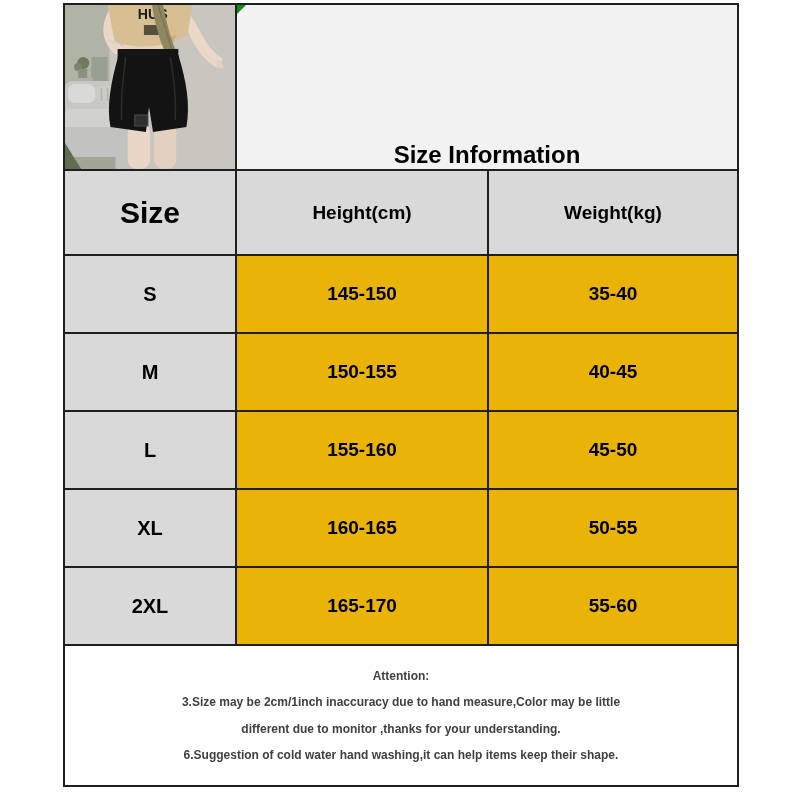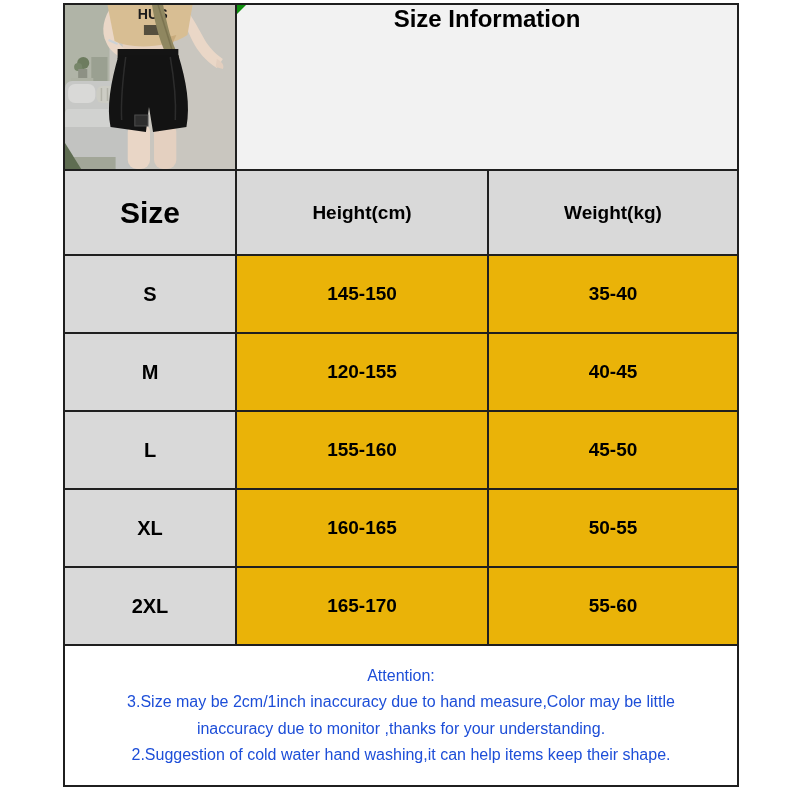--- a/index.html
+++ b/index.html
@@ -43,21 +43,21 @@
   }
   td.photo-cell svg { display: block; width: 100%; height: 164px; }
   td.title-cell {
     background: #f2f2f2;
   }
   .title-inner {
     position: relative;
     width: 100%;
     height: 164px;
     display: flex;
-    align-items: flex-start;
+    align-items: flex-end;
     justify-content: center;
   }
   .title-text {
     font-size: 24px;
     font-weight: bold;
     letter-spacing: 0px;
   }
   .corner-flag {
     position: absolute;
     top: 0;
@@ -88,24 +88,25 @@
 
   
   td.note-cell {
     background: #ffffff;
     height: 139px;
     text-align: left;
     vertical-align: top;
     padding: 1px 4px;
   }
   .note-line {
-    font-size: 16px;
+    font-size: 12px;
     line-height: 26.5px;
-    color: #1d4ed8;
+    color: #404040;
     white-space: nowrap;
+    font-weight: bold;
   }
 </style>
 </head>
 <body>
 
 <div class="canvas">
   <table class="size-sheet">
     <colgroup>
         <col class="c1">
         <col class="c2">
@@ -183,21 +184,21 @@
       <td class="col-head">Weight(kg)</td>
     </tr>
 
     <tr class="data-row">
       <td class="row-label">S</td>
       <td class="row-value">145-150</td>
       <td class="row-value">35-40</td>
     </tr>
     <tr class="data-row">
       <td class="row-label">M</td>
-      <td class="row-value">120-155</td>
+      <td class="row-value">150-155</td>
       <td class="row-value">40-45</td>
     </tr>
     <tr class="data-row">
       <td class="row-label">L</td>
       <td class="row-value">155-160</td>
       <td class="row-value">45-50</td>
     </tr>
     <tr class="data-row">
       <td class="row-label">XL</td>
       <td class="row-value">160-165</td>
@@ -206,19 +207,19 @@
     <tr class="data-row">
       <td class="row-label">2XL</td>
       <td class="row-value">165-170</td>
       <td class="row-value">55-60</td>
     </tr>
 
     <tr>
       <td class="note-cell" colspan="3">
         <div class="note-line">Attention:</div>
         <div class="note-line">3.Size may be 2cm/1inch inaccuracy due to hand measure,Color may be little</div>
-        <div class="note-line">inaccuracy due to monitor ,thanks for your understanding.</div>
-        <div class="note-line">2.Suggestion of cold water hand washing,it can help items keep their shape.</div>
+        <div class="note-line">different due to monitor ,thanks for your understanding.</div>
+        <div class="note-line">6.Suggestion of cold water hand washing,it can help items keep their shape.</div>
       </td>
     </tr>
   </tbody>
     </table>
 </div>
 
 </body></html>

